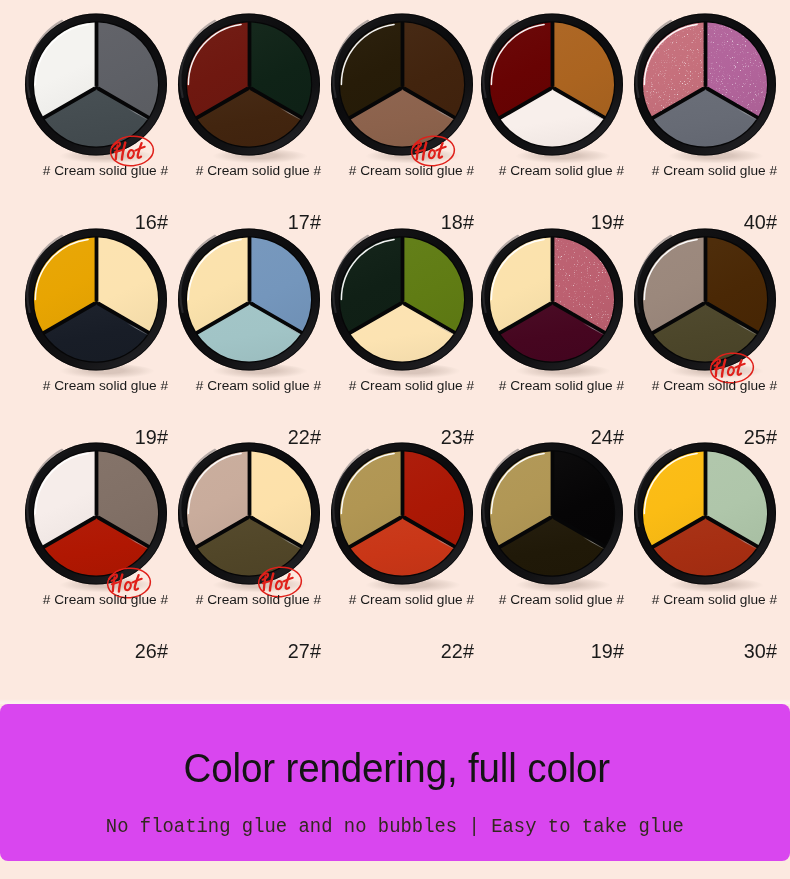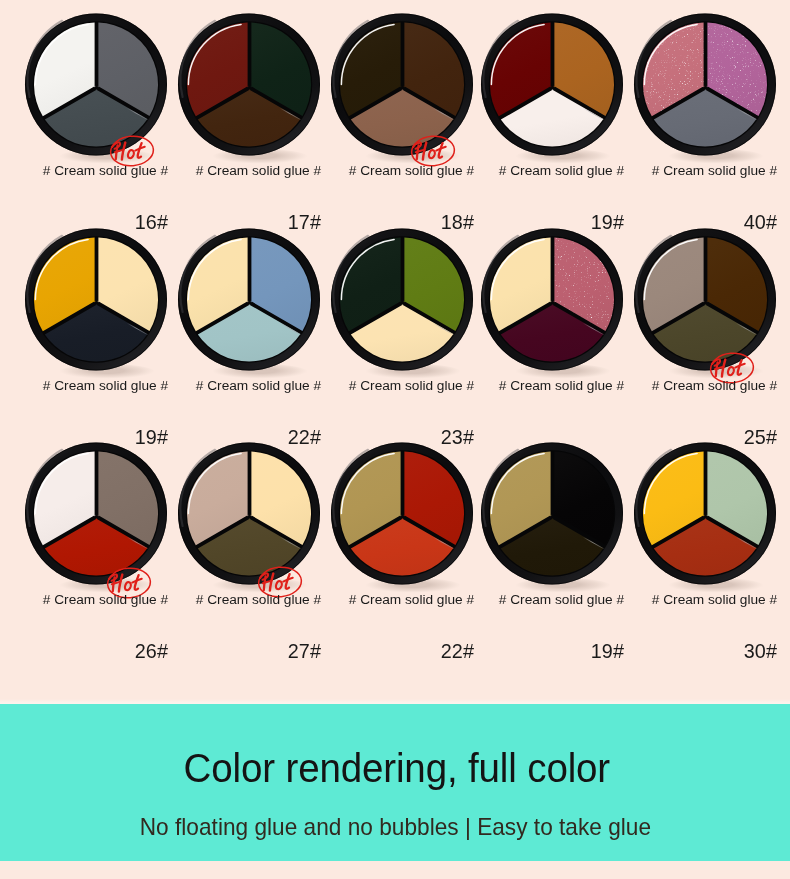--- a/index.html
+++ b/index.html
@@ -11,28 +11,28 @@
 .grid{position:absolute;left:0;top:0;width:790px;height:704px;}
 .cell{position:absolute;width:152px;height:215px;}
 .pal-wrap{position:absolute;left:0px;top:0;width:152px;height:160px;}
 .pal-svg{position:absolute;left:0;top:0;width:152px;height:160px;display:block;}
 .badge-pos{position:absolute;width:46px;height:32px;}
 .badge{position:absolute;left:0;top:0;width:46px;height:32px;display:block;}
 .label{position:absolute;left:-4px;width:152px;text-align:right;color:#1a1a1a;
        white-space:nowrap;}
 .lbl-name{top:156px;font-size:13.7px;line-height:16px;letter-spacing:-0.02px;}
 .lbl-num{top:177px;font-size:19.8px;line-height:24px;letter-spacing:0.1px;margin-top:26px;}
-.banner{position:absolute;left:0;top:704px;width:790px;height:157px;background:#5eead4;}
+.banner{position:absolute;left:0;top:704px;width:790px;height:157px;background:#d946ef;border-radius:8px;}
 .banner-edge{position:absolute;left:0;top:699px;width:790px;height:5px;
              background:linear-gradient(to bottom,#fce9e0 0%,#fdf1ea 60%,#fdf3ee 100%);}
 .banner-t1{position:absolute;left:2px;top:40px;width:100%;text-align:center;
            font-size:41.5px;line-height:48px;color:#141414;letter-spacing:-0.15px;}
 .banner-t1 > span{display:inline-block;transform:scaleX(0.928);transform-origin:50% 50%;}
 .banner-t2{position:absolute;left:0;top:105px;width:100%;text-align:center;
-           font-size:24px;line-height:36px;color:#32291f;letter-spacing:0.03px;}
+           font-size:20px;line-height:36px;color:#32291f;letter-spacing:0.03px;font-family:Liberation Mono, monospace;}
 .banner-t2 > span{display:inline-block;transform:scaleX(0.942);transform-origin:50% 50%;}
 </style>
 </head>
 <body>
 
 <div id="page">
   <div class="grid">
 <div class="cell" style="left:20px;top:7px">
         <div class="pal-wrap">
           <svg class="pal-svg" viewBox="0 0 152 160">
@@ -561,20 +561,21 @@
             <path d="M 75.55 82.15 L 127.44 112.11 A 62.00 62.00 0 0 1 24.84 112.52 L 77.45 82.15 Z" fill="url(#gp8b)"></path>
             <g filter="url(#gspp8)" opacity="0.85">
               <path d="M 78.40 80.50 L 78.40 15.55 A 62.00 62.00 0 0 1 129.47 108.89 L 77.45 78.85 Z" fill="#e0b7be"></path>
             </g>
             <path d="M 107.0 101.0 L 129.0 113.5" stroke="url(#ggrp8)" stroke-width="0.85" stroke-linecap="round" fill="none"></path>
             <path d="M 15.4 77.5 A 60.6 60.6 0 0 1 68.1 17.4" fill="none" stroke="#ffffff" stroke-opacity="0.95" stroke-width="1.5" stroke-linecap="round"></path>
             <path d="M 9.6 90 A 67.6 67.6 0 0 1 42 13.8" fill="none" stroke="#4a4a50" stroke-opacity="0.40" stroke-width="2.2" stroke-linecap="round"></path>
           </svg>
         </div>
         <div class="label lbl-name"># Cream solid glue #</div>
+        <div class="label lbl-num">24#</div>
       </div>
 <div class="cell" style="left:629px;top:222px">
         <div class="pal-wrap">
           <svg class="pal-svg" viewBox="0 0 152 160">
             <defs>
               <linearGradient id="gp9l" x1="0.3" y1="0" x2="0.62" y2="1">
                 <stop offset="0" stop-color="#9d8a7f"></stop>
                 <stop offset="0.55" stop-color="#9b887c"></stop>
                 <stop offset="1" stop-color="#968378"></stop>
               </linearGradient>

